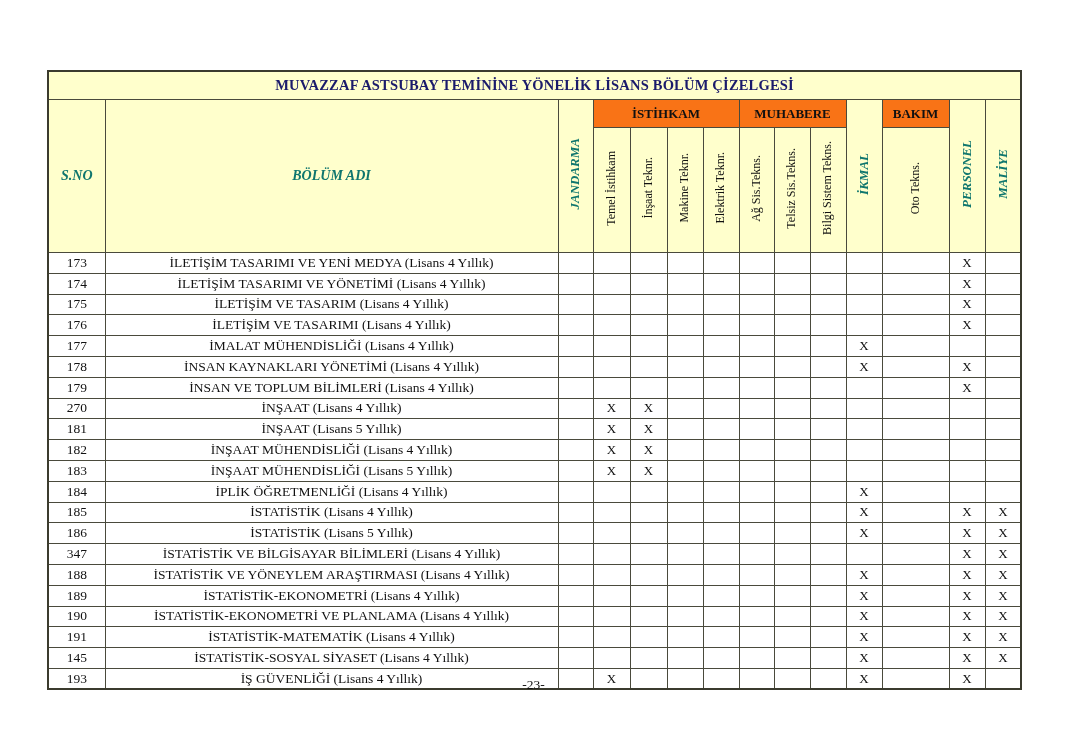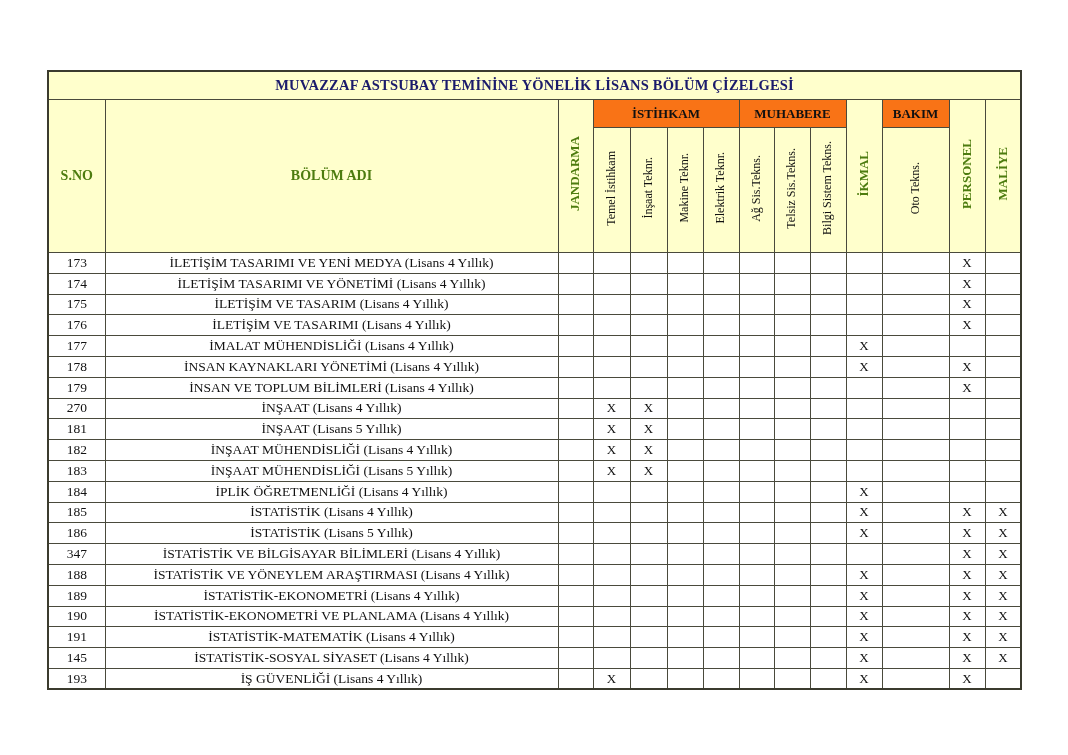--- a/index.html
+++ b/index.html
@@ -53,21 +53,22 @@
     height: 124px;
     background: #ffffcc;
     text-align: center;
     vertical-align: middle;
     color: #111111;
   }
   th.hdr {
     background: #ffffcc;
     text-align: center;
     vertical-align: middle;
-    color: #4d7c0f;
+    color: #0f766e;
+    font-style: italic;
   }
   th.big-label {
     font-weight: bold;
     font-size: 14px;
   }
   .vtext {
     display: inline-block;
     writing-mode: vertical-rl;
     transform: rotate(180deg);
     white-space: nowrap;
@@ -494,14 +495,15 @@
           <td class="mark"></td>
           <td class="mark"></td>
           <td class="mark">X</td>
           <td class="mark"></td>
           <td class="mark">X</td>
           <td class="mark"></td>
         </tr>
       </tbody>
   </table>
 
+  <div class="footer">-23-</div>
 
 </div>
 
 </body></html>

